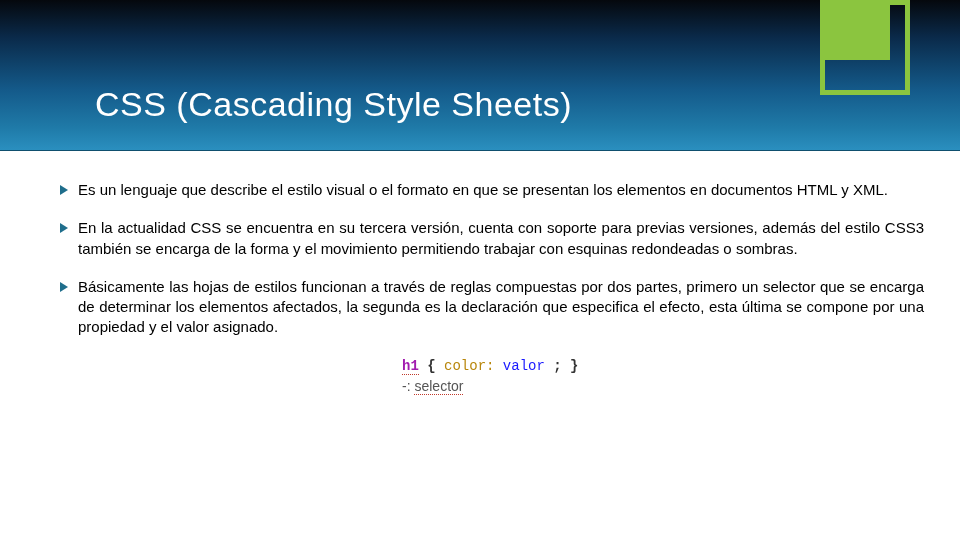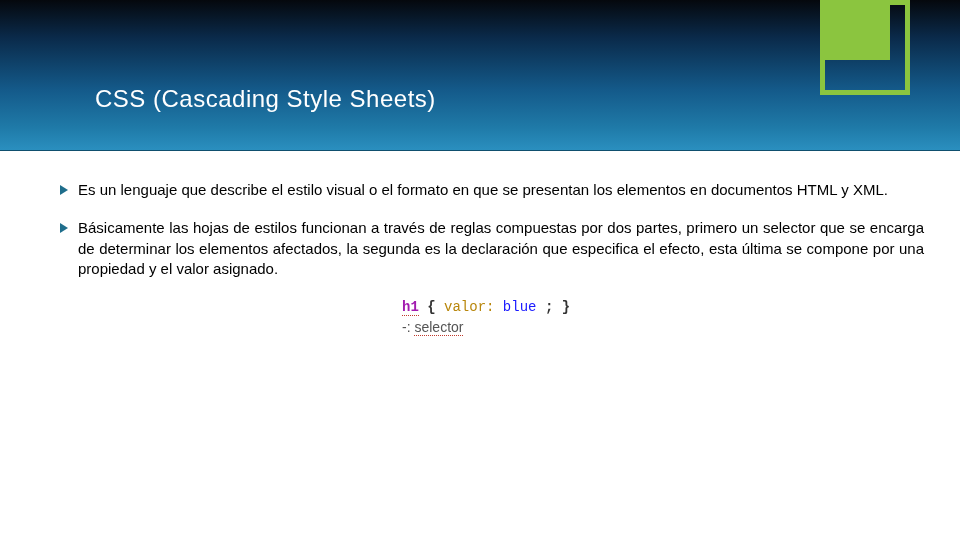--- a/index.html
+++ b/index.html
@@ -21,21 +21,21 @@
     content: "";
     position: absolute;
     left: 0;
     right: 0;
     bottom: -1px;
     height: 1px;
     background: #0f4f6e;
   }
   .title {
     color: #ffffff;
-    font-size: 24px;
+    font-size: 34px;
     font-weight: 400;
     position: absolute;
     left: 95px;
     top: 85px;
     letter-spacing: 0.5px;
   }
   .green-block {
     position: absolute;
     top: 0;
     right: 70px;
@@ -129,31 +129,32 @@
   <div class="green-frame-top"></div>
   <div class="green-frame-bottom"></div>
   <div class="green-frame-left"></div>
   <div class="green-frame-right"></div>
   <h1 class="title">CSS (Cascading Style Sheets)</h1>
 </div>
 
 <div class="content">
   <ul class="arrow-list">
     <li>Es un lenguaje que describe el estilo visual o el formato en que se presentan los elementos en documentos HTML y XML.</li>
+    <li>En la actualidad CSS se encuentra en su tercera versión, cuenta con soporte para previas versiones, además del estilo CSS3 también se encarga de la forma y el movimiento permitiendo trabajar con esquinas redondeadas o sombras.</li>
     <li>Básicamente las hojas de estilos funcionan a través de reglas compuestas por dos partes, primero un selector que se encarga de determinar los elementos afectados, la segunda es la declaración que especifica el efecto, esta última se compone por una propiedad y el valor asignado.</li>
   </ul>
 
   <div class="code-box">
     <div class="code-line1">
       <span class="sel">h1</span>
       <span> </span>
       <span class="brace">{</span>
-      <span class="prop">valor:</span>
+      <span class="prop">color:</span>
       <span> </span>
-      <span class="val">blue</span>
+      <span class="val">valor</span>
       <span> </span>
       <span class="punct">;</span>
       <span class="brace">}</span>
     </div>
     <div class="legend-line">
       <span class="dash">-: </span>
       <span class="legend-word">selector</span>
     </div>
   </div>
 </div>

